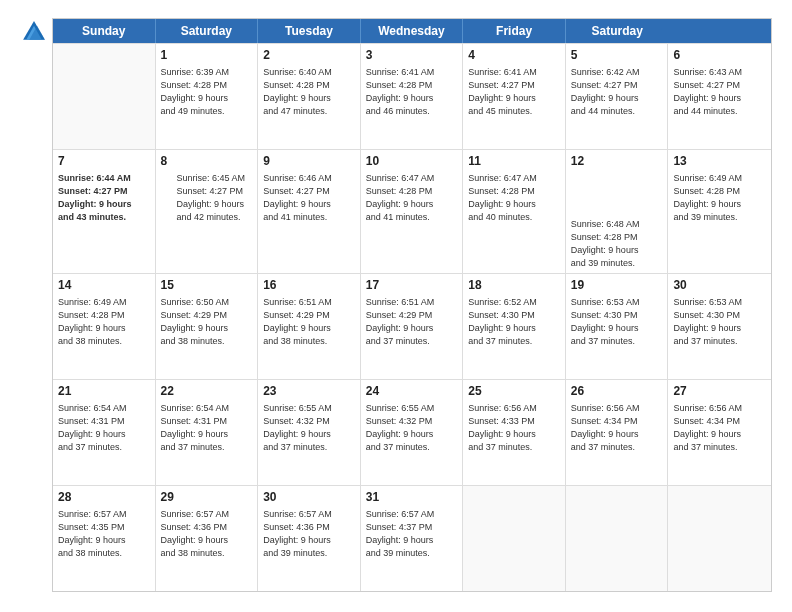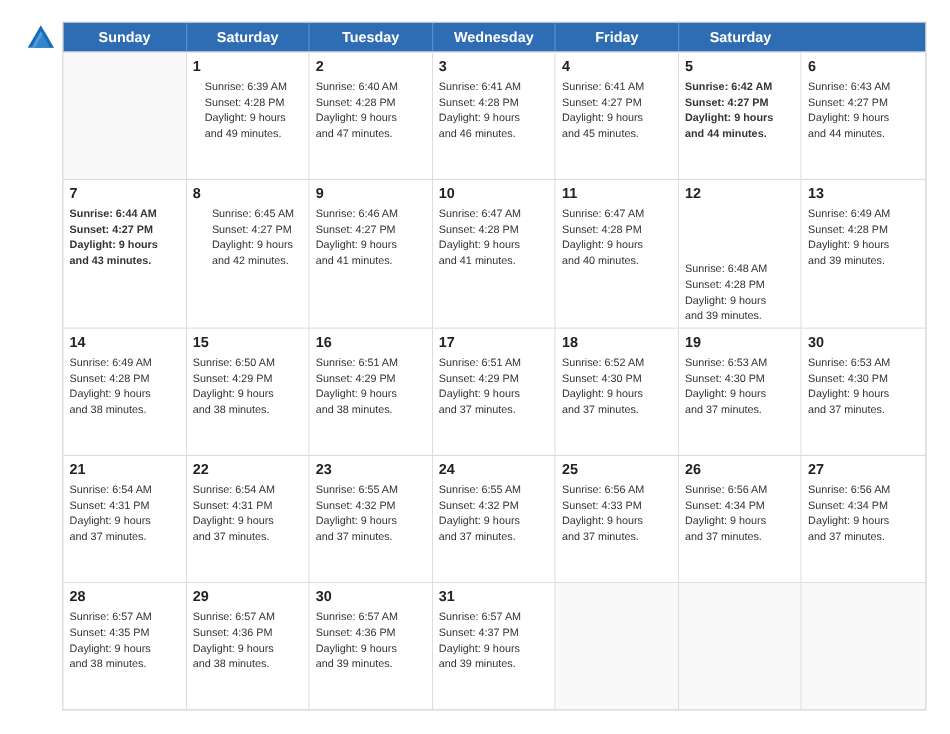--- a/index.html
+++ b/index.html
@@ -137,21 +137,21 @@
         <div class="cal-header-cell">Tuesday</div>
         <div class="cal-header-cell">Wednesday</div>
         <div class="cal-header-cell">Friday</div>
         <div class="cal-header-cell">Saturday</div>
       </div>
     <div class="cal-body">
     <div class="cal-row">
           <div class="cal-cell empty"></div>
           <div class="cal-cell">
             <span class="day-num">1</span>
-            <div class="cell-info" style="white-space: pre-line; margin-left: 10px;">Sunrise: 6:39 AM
+            <div class="cell-info" style="white-space: pre-line;">Sunrise: 6:39 AM
 Sunset: 4:28 PM
 Daylight: 9 hours
 and 49 minutes.</div>
           </div>
           <div class="cal-cell">
             <span class="day-num">2</span>
             <div class="cell-info" style="white-space: pre-line;">Sunrise: 6:40 AM
 Sunset: 4:28 PM
 Daylight: 9 hours
 and 47 minutes.</div>
@@ -165,21 +165,21 @@
           </div>
           <div class="cal-cell">
             <span class="day-num">4</span>
             <div class="cell-info" style="white-space: pre-line;">Sunrise: 6:41 AM
 Sunset: 4:27 PM
 Daylight: 9 hours
 and 45 minutes.</div>
           </div>
           <div class="cal-cell">
             <span class="day-num">5</span>
-            <div class="cell-info" style="white-space: pre-line; font-weight: bold;">Sunrise: 6:42 AM
+            <div class="cell-info" style="white-space: pre-line;">Sunrise: 6:42 AM
 Sunset: 4:27 PM
 Daylight: 9 hours
 and 44 minutes.</div>
           </div>
           <div class="cal-cell">
             <span class="day-num">6</span>
             <div class="cell-info" style="white-space: pre-line;">Sunrise: 6:43 AM
 Sunset: 4:27 PM
 Daylight: 9 hours
 and 44 minutes.</div>

